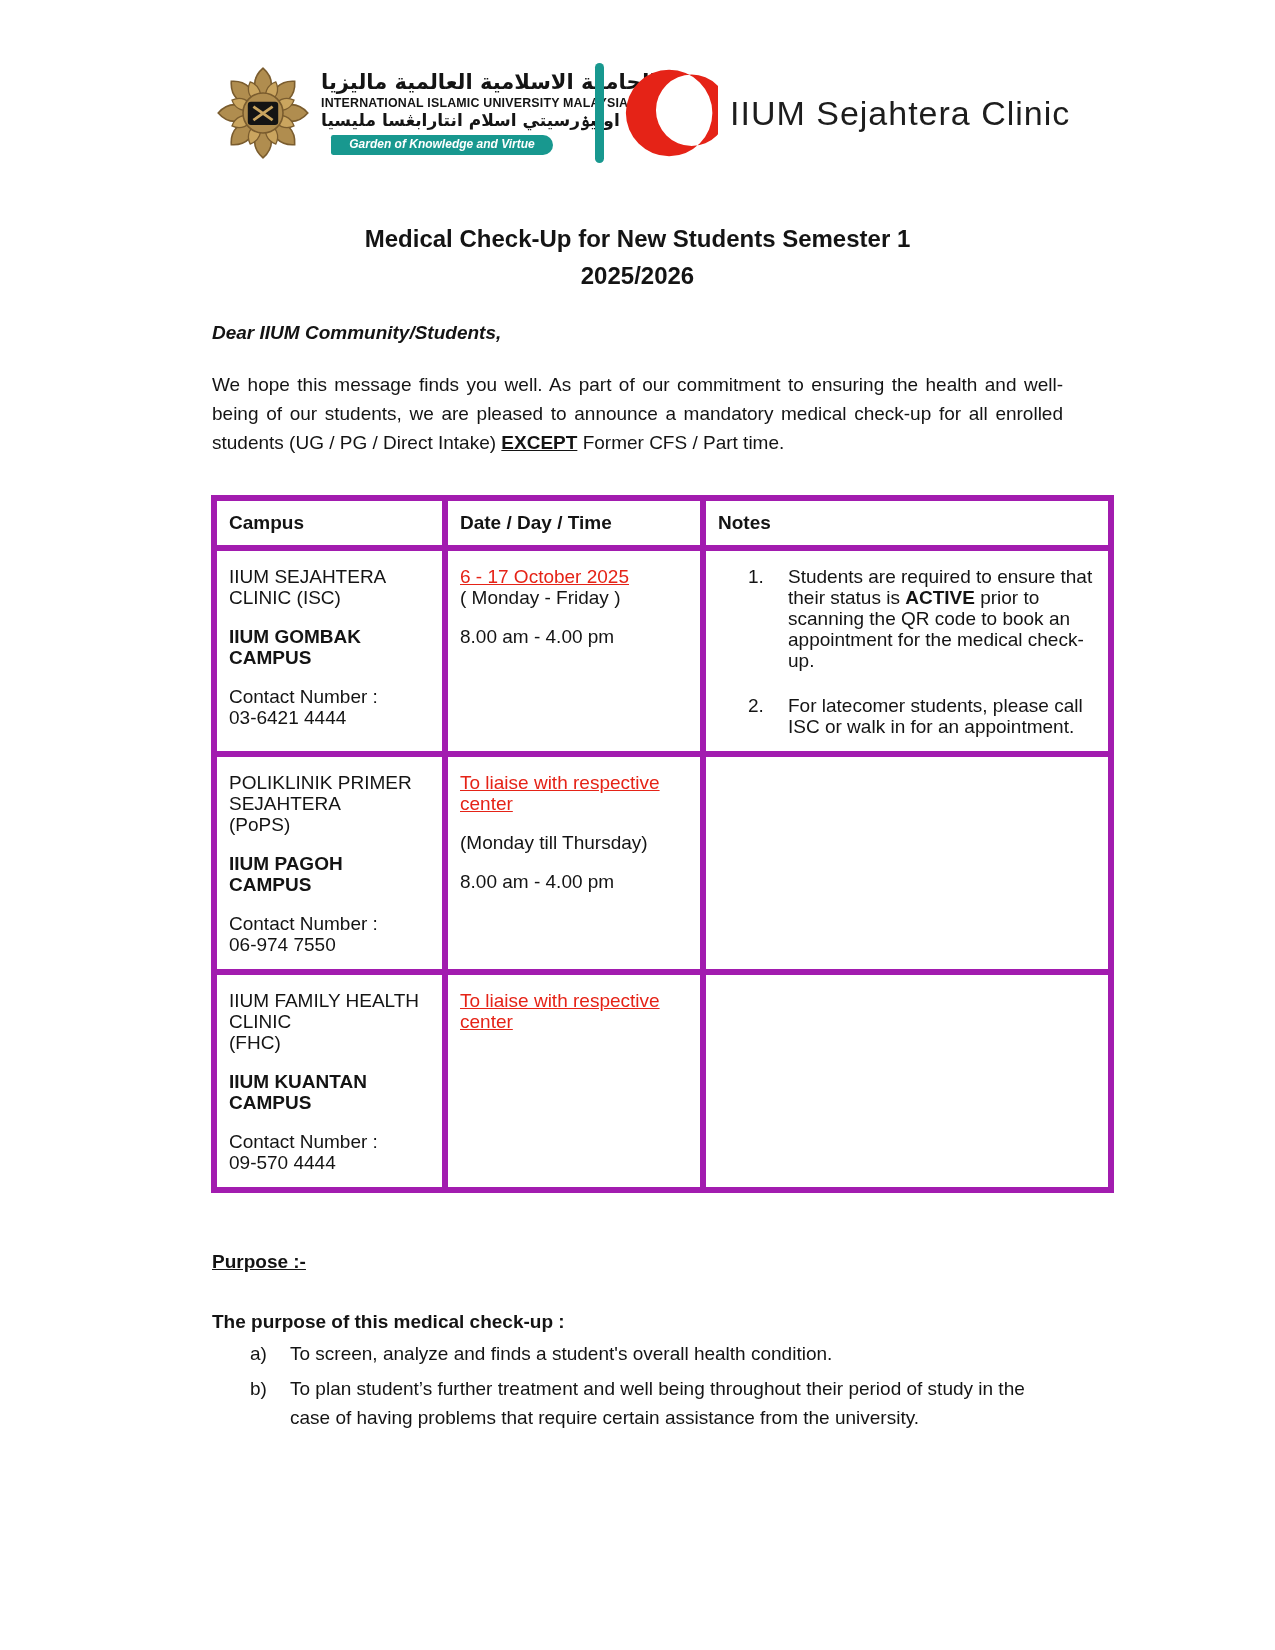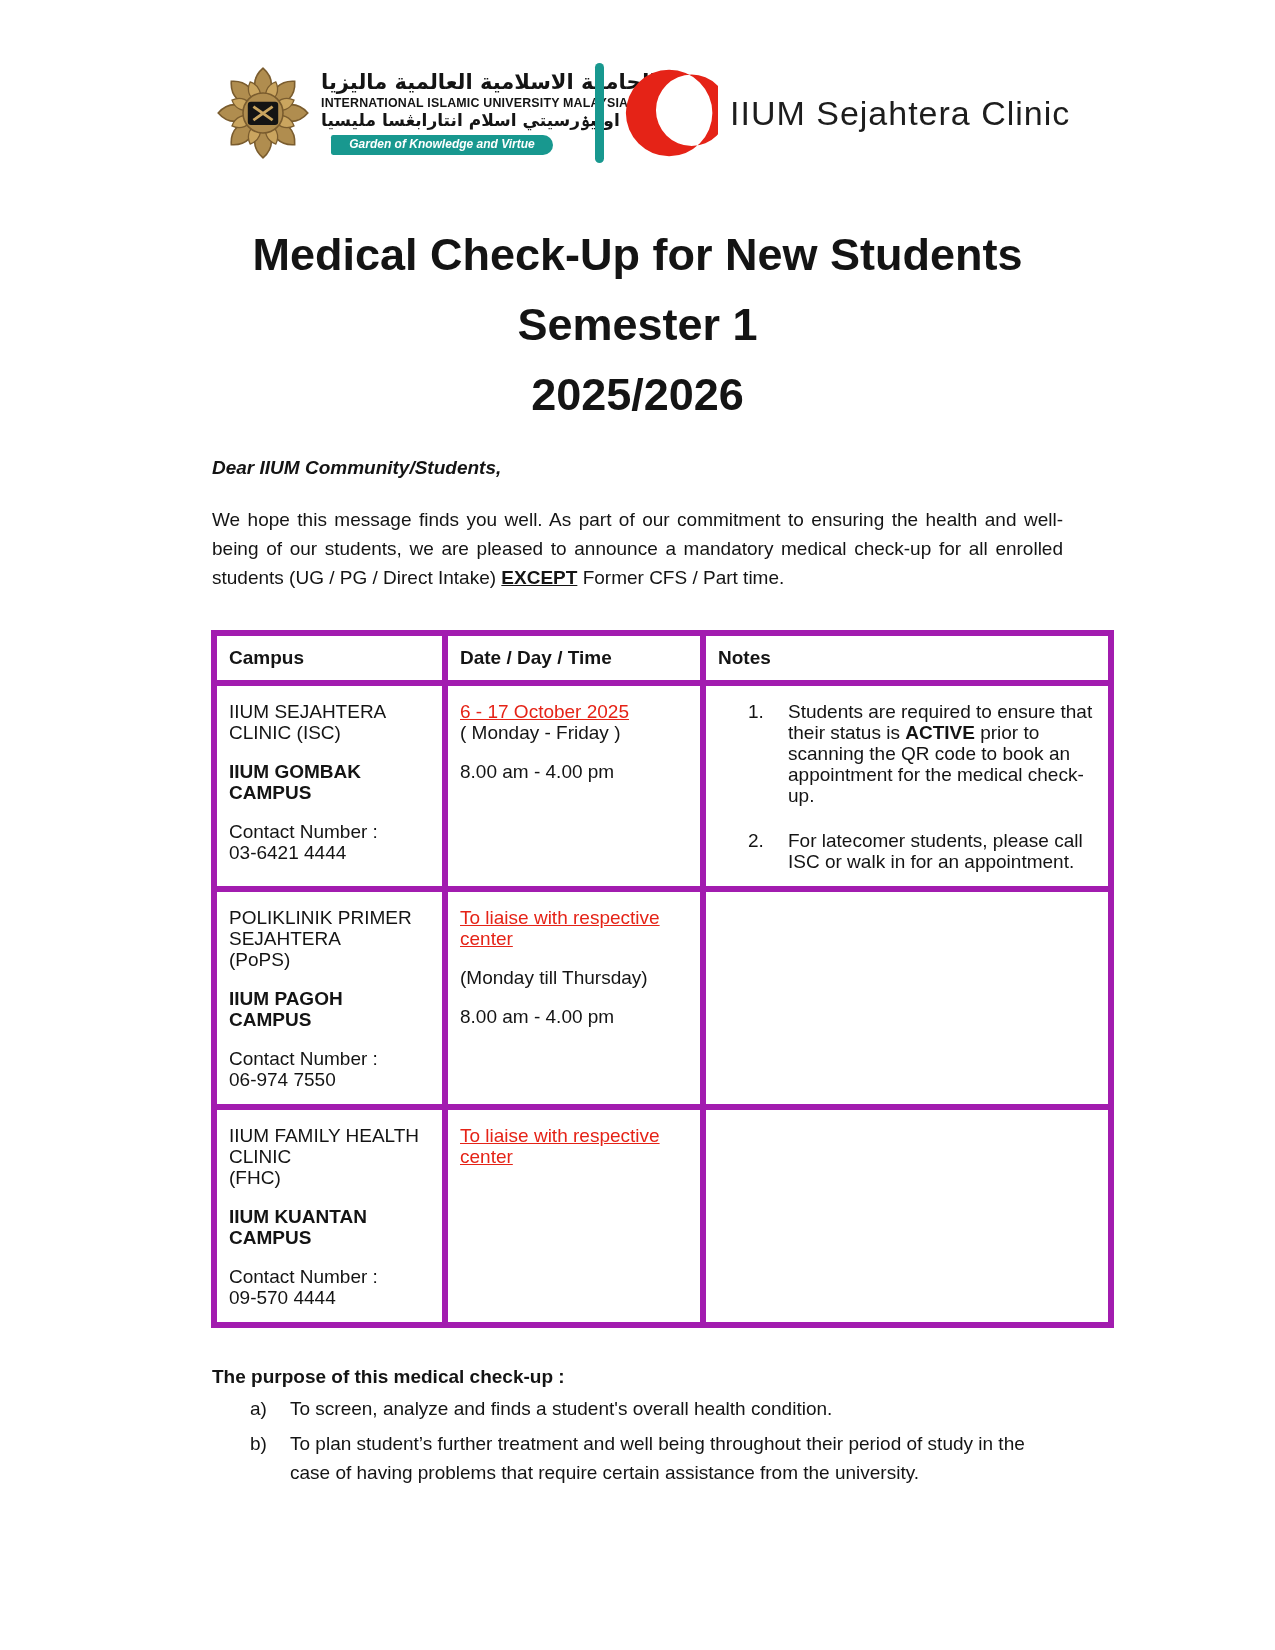--- a/index.html
+++ b/index.html
@@ -61,21 +61,21 @@
     margin-left:12px;
     font-size:34px;letter-spacing:1px;color:#1d1d1d;
     white-space:nowrap;
   }
 
   
   .content{padding:0 212px;}
   .doc-title{
     margin-top:52px;
     text-align:center;
-    font-size:45px;font-weight:bold;line-height:1.55;
+    font-size:24px;font-weight:bold;line-height:1.55;
   }
   .salutation{
     margin-top:28px;
     font-size:19px;font-weight:bold;font-style:italic;
   }
   .intro{
     margin-top:26px;
     font-size:19px;line-height:29px;text-align:justify;
   }
   .bold-underline{font-weight:bold;text-decoration:underline;}
@@ -290,20 +290,21 @@
           </td>
           <td>
             <div class="red pre">To liaise with respective
 center</div>
           </td>
           <td></td>
         </tr>
       </tbody>
     </table>
 
+    <div class="purpose-heading">Purpose :-</div>
 
     <div class="purpose-subheading">The purpose of this medical check-up :</div>
 
     <div class="p-item">
       <span class="p-label">a)</span>
       <span class="p-text">To screen, analyze and finds a student's overall health condition.</span>
     </div>
     <div class="p-item">
       <span class="p-label">b)</span>
       <span class="p-text">To plan student’s further treatment and well being throughout their period of study in the case of having problems that require certain assistance from the university.</span>

